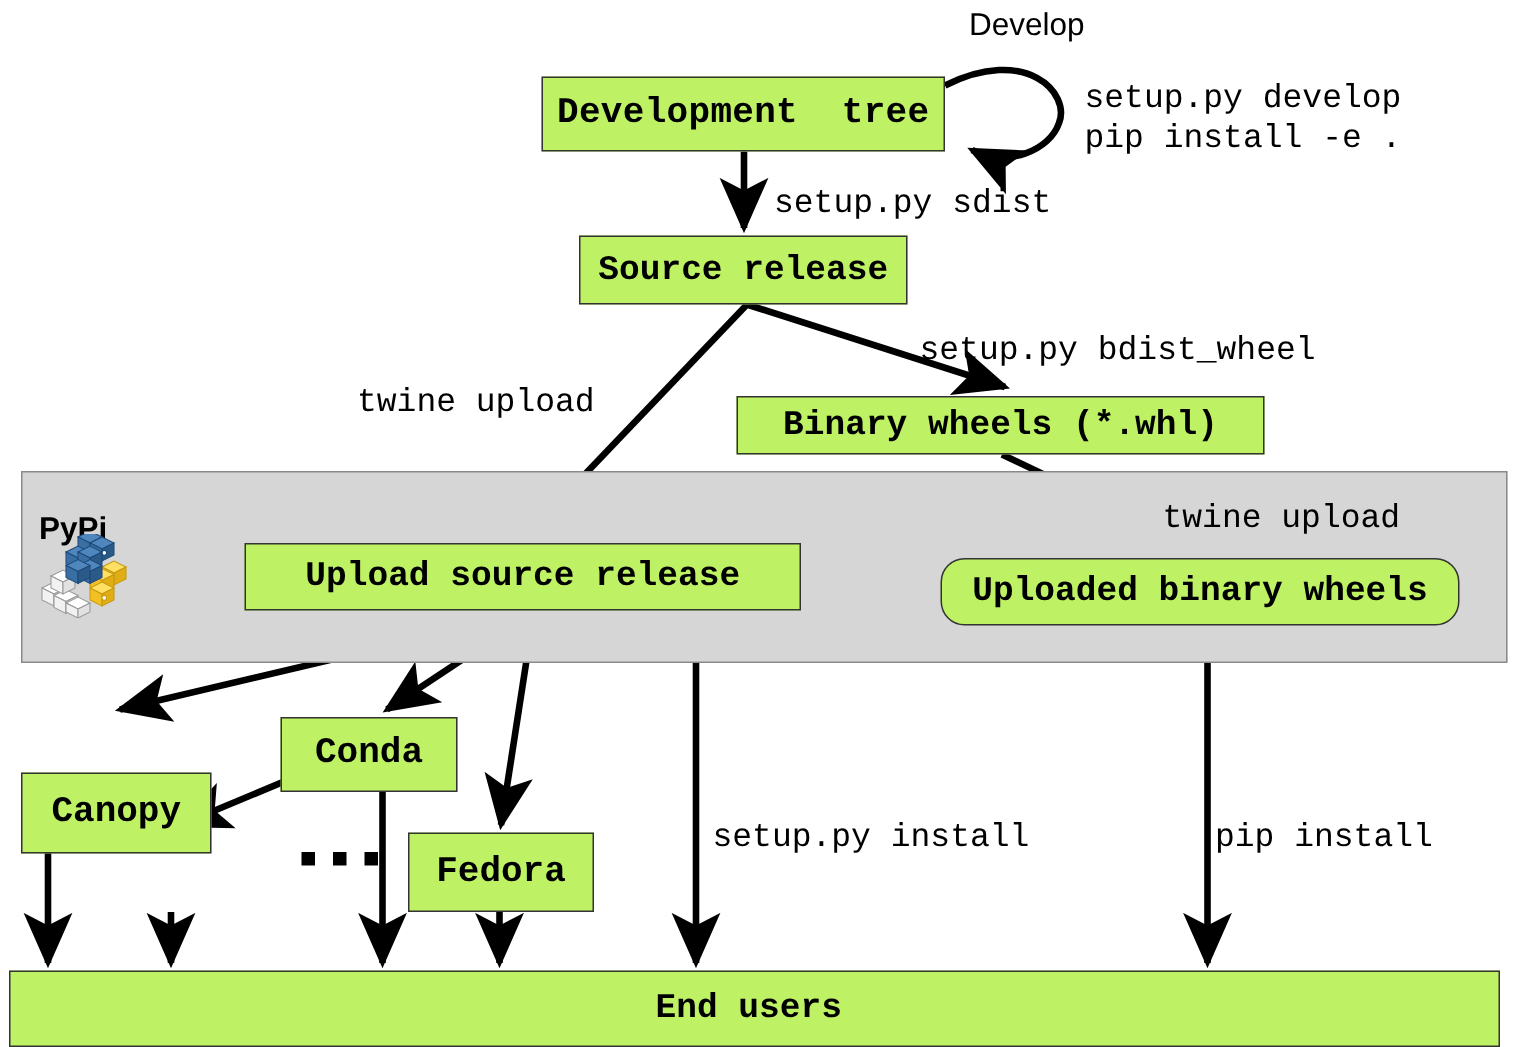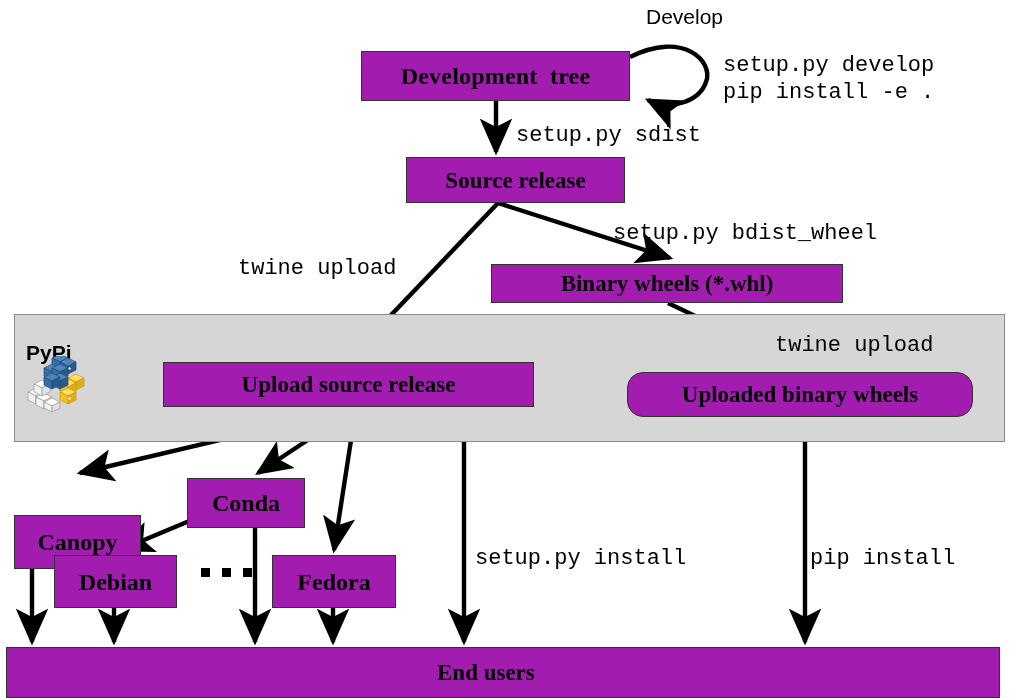--- a/index.html
+++ b/index.html
@@ -24,40 +24,40 @@
     top: 0;
     width: 1009px;
     height: 698px;
     pointer-events: none;
   }
 
   
   .node {
     position: absolute;
     box-sizing: border-box;
-    background: #a21caf;
+    background: #bef264;
     border: 1.6px solid #333333;
     display: flex;
     align-items: center;
     justify-content: center;
     color: #000000;
     font-weight: bold;
-    font-family: Liberation Serif, serif;
+    font-family: Liberation Mono, monospace;
     line-height: 1;
     z-index: 5;
   }
   .node.left-align {
     justify-content: flex-start;
     padding-left: 430px;
   }
 
   
   #node-dev-tree      { left: 361px; top: 51px;  width: 269px; height: 50px;  font-size: 24px; letter-spacing: 0.2px; }
   #node-dev-tree .lbl { white-space: pre; }
-  #node-source-rel    { left: 386px; top: 157px; width: 219px; height: 46px;  font-size: 23px; margin-left: 20px; }
+  #node-source-rel    { left: 386px; top: 157px; width: 219px; height: 46px;  font-size: 23px; }
   #node-binary-wheels { left: 491px; top: 264px; width: 352px; height: 39px;  font-size: 23px; }
   #node-upload-src    { left: 163px; top: 362px; width: 371px; height: 45px;  font-size: 23px; }
   #node-uploaded-whl  { left: 627px; top: 372px; width: 346px; height: 45px;  font-size: 23px; border-radius: 16px; }
   #node-canopy        { left: 14px;  top: 478px; width: 127px; height: 54px;  font-size: 24px; margin-top: 37px; }
   #node-conda         { left: 187px; top: 478px; width: 118px; height: 50px;  font-size: 24px; }
   #node-debian        { left: 54px;  top: 555px; width: 123px; height: 53px;  font-size: 24px; }
   #node-fedora        { left: 272px; top: 555px; width: 124px; height: 53px;  font-size: 24px; }
   #node-end-users     { left: 6px;   top: 647px; width: 994px; height: 51px;  font-size: 23px; }
 
   
@@ -268,23 +268,20 @@
   </div>
 
   <div class="node" id="node-canopy">
     <span>Canopy</span>
   </div>
 
   <div class="node" id="node-conda">
     <span>Conda</span>
   </div>
 
-  <div class="node" id="node-debian">
-    <span>Debian</span>
-  </div>
 
   <div class="node" id="node-fedora">
     <span>Fedora</span>
   </div>
 
   <div class="node left-align" id="node-end-users">
     <span>End users</span>
   </div>
 
   <div class="edge-label sans" id="lbl-develop">Develop</div>

